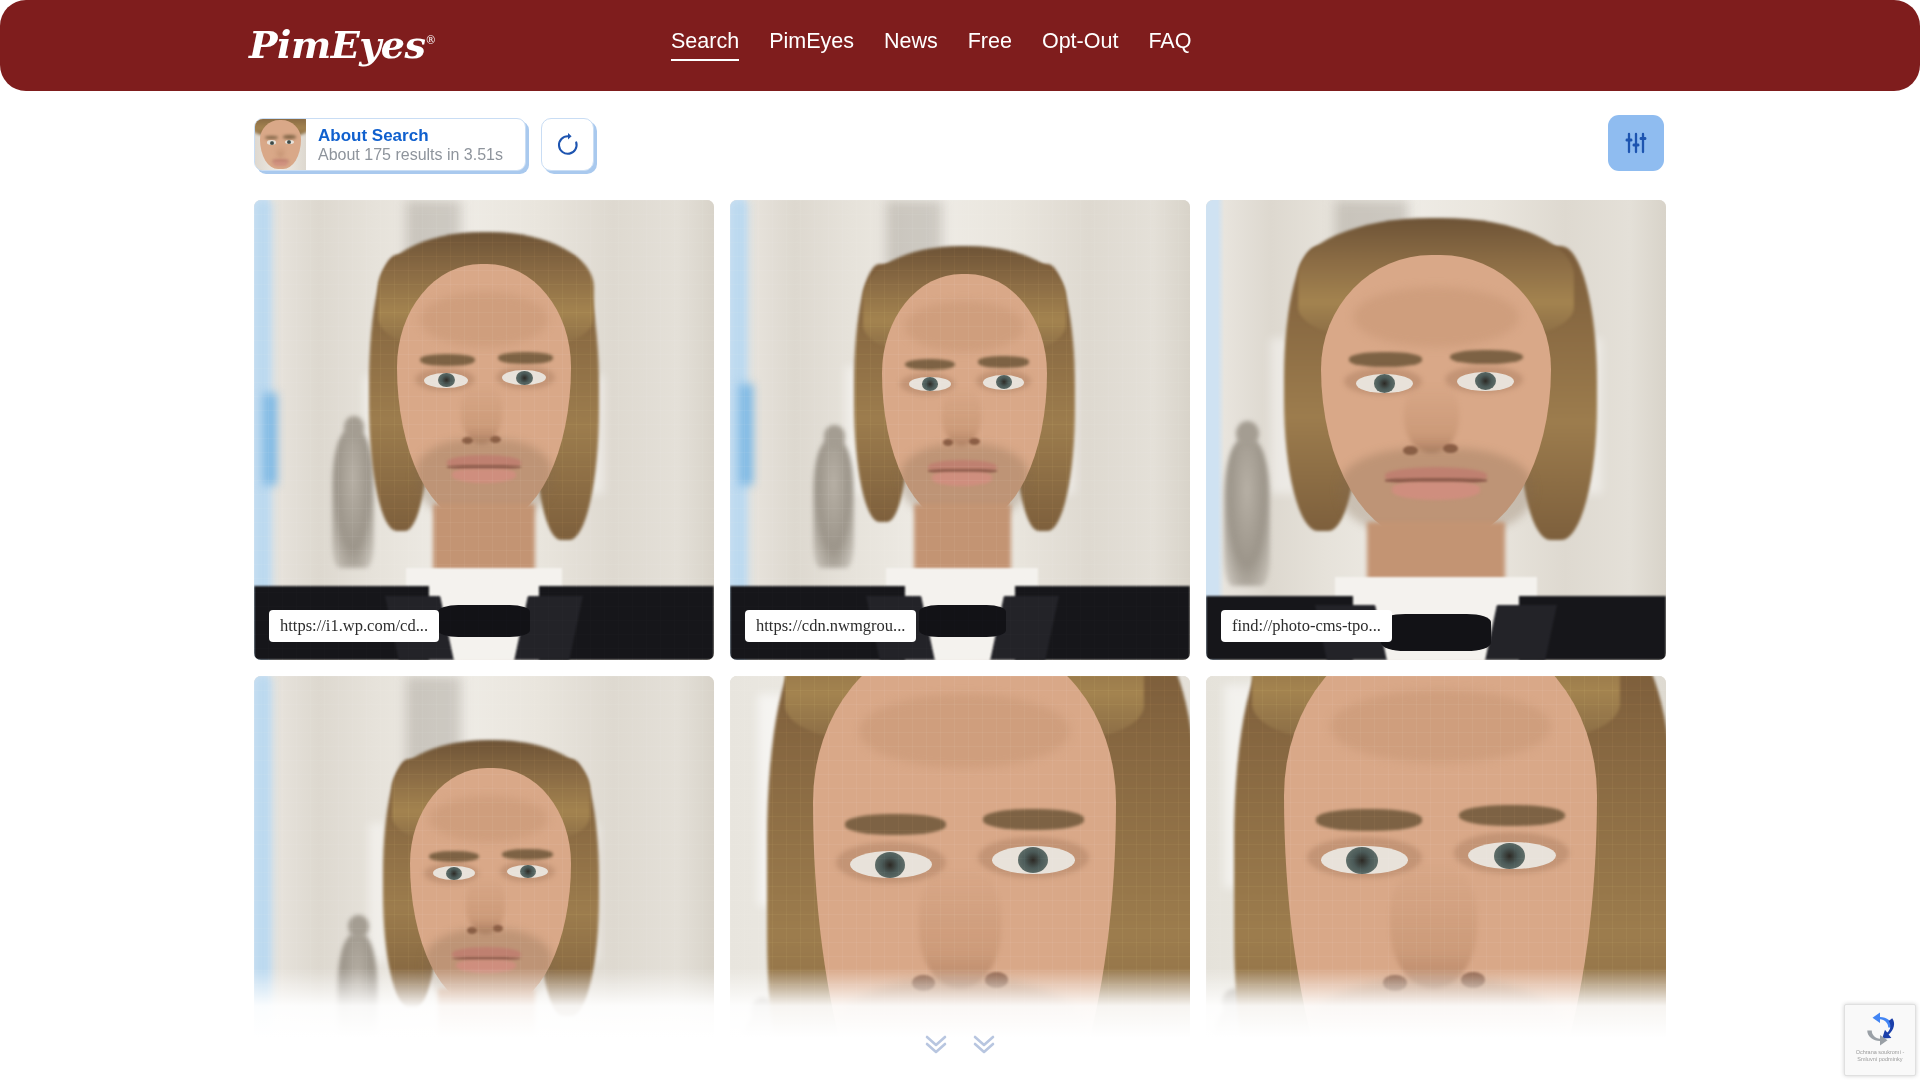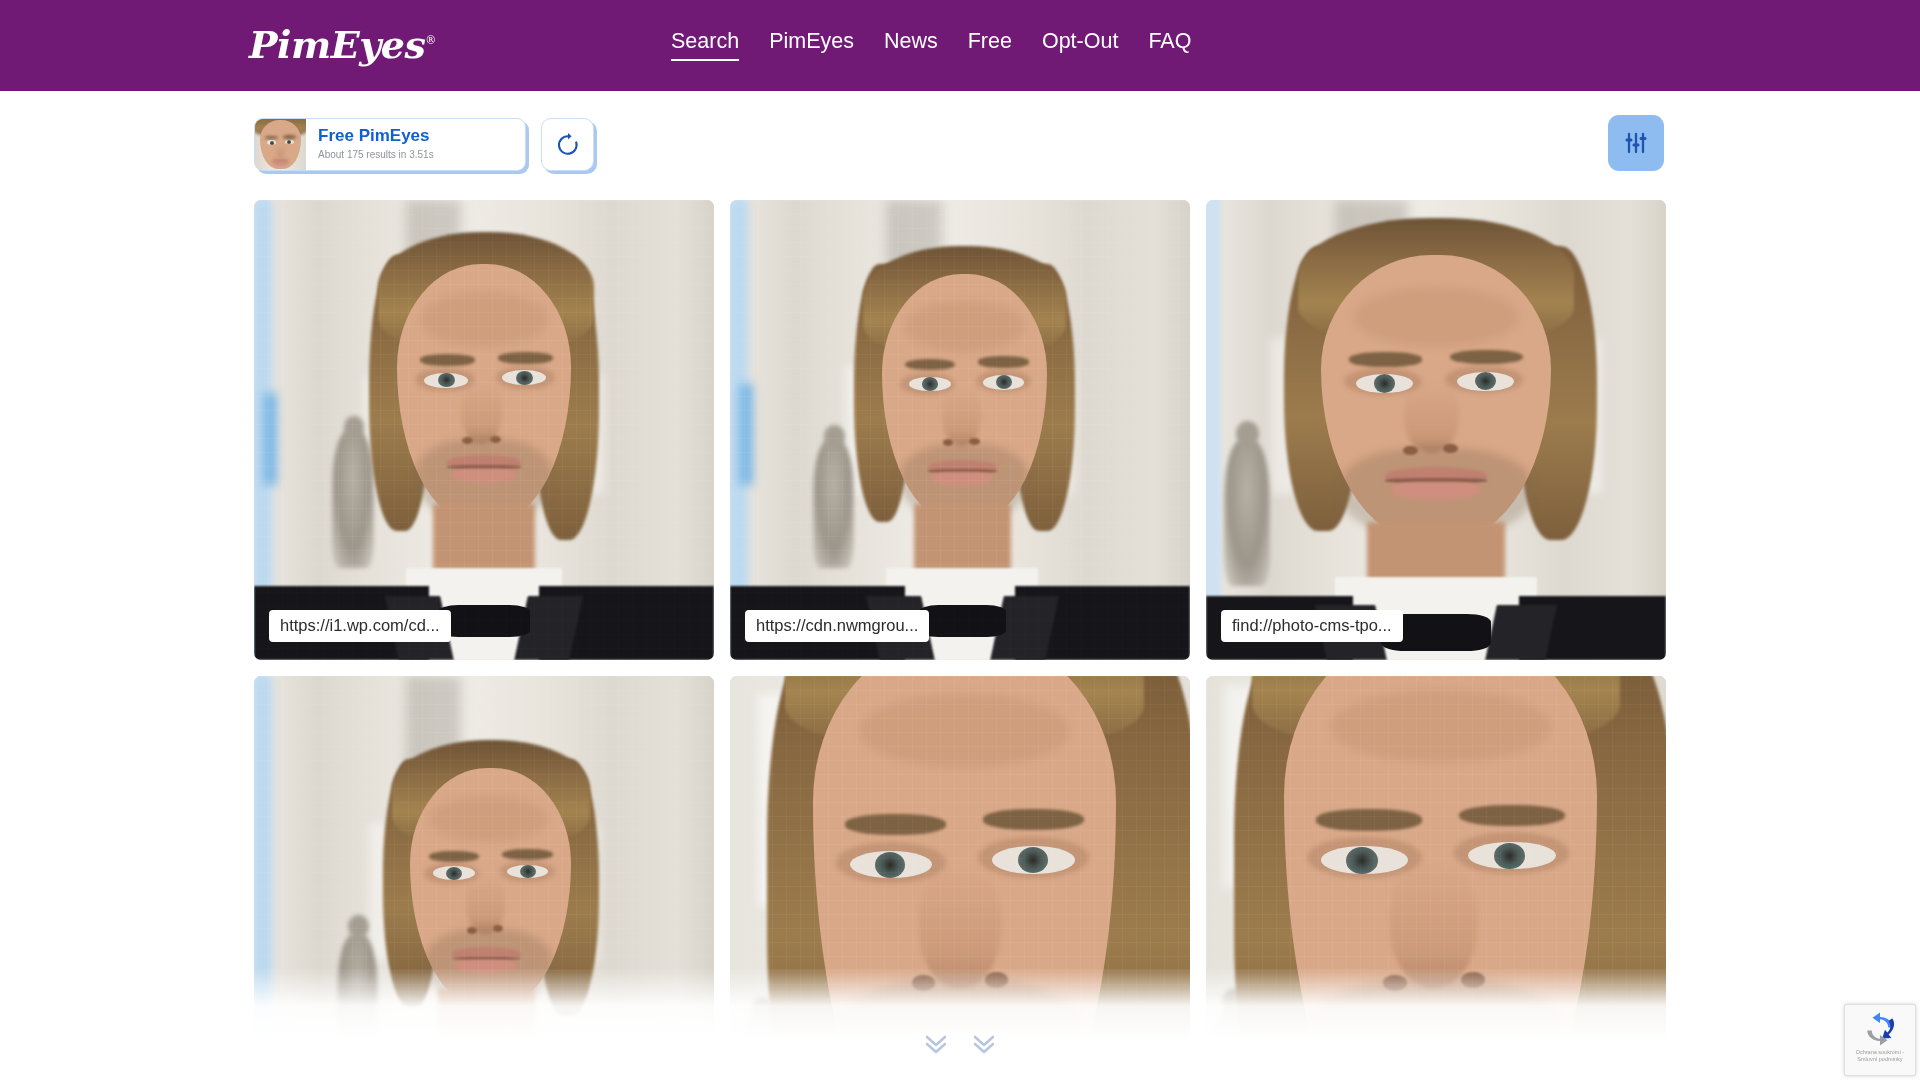--- a/index.html
+++ b/index.html
@@ -10,24 +10,25 @@
     height: 1080px;
     overflow: hidden;
     background: #ffffff;
     font-family: "Liberation Sans", sans-serif;
   }
 
   
   .header {
     width: 1920px;
     height: 91px;
-    background: #701a75;
+    background: #7f1d1d;
     display: flex;
     align-items: center;
     position: relative;
+    border-radius: 26px;
   }
 
   .logo {
     position: absolute;
     left: 249px;
     top: 22px;
     color: #ffffff;
     font-family: "DejaVu Serif", serif;
     font-style: italic;
     font-weight: 700;
@@ -120,21 +121,21 @@
 
   .chip-text { padding-left: 12px; }
   .chip-title {
     color: #1060ce;
     font-size: 17px;
     font-weight: 700;
     line-height: 19px;
   }
   .chip-sub {
     color: #8e949c;
-    font-size: 10px;
+    font-size: 16px;
     font-weight: 400;
     line-height: 18px;
     margin-top: 1px;
     white-space: nowrap;
   }
 
   .refresh-btn {
     position: absolute;
     left: 541px;
     top: 27px;
@@ -177,20 +178,21 @@
   }
 
   .card {
     position: relative;
     width: 460px;
     height: 460px;
     border-radius: 7px;
     overflow: hidden;
     background: #ded8d0;
     cursor: pointer;
+    font-family: Liberation Serif, serif;
   }
 
   .card-url {
     position: absolute;
     left: 15px;
     bottom: 18px;
     background: #ffffff;
     border-radius: 4px;
     padding: 6px 11px 7px 11px;
     font-size: 16.5px;
@@ -447,21 +449,21 @@
           <div class="eye-white" style="left:58%;top:41%;width:19%;height:9%;"></div>
           <div class="iris" style="left:29%;top:43%;width:8%;height:7.5%;"></div>
           <div class="iris" style="left:63%;top:42%;width:8%;height:7.5%;"></div>
           <div class="nose" style="left:42%;top:50%;width:16%;height:24%;"></div>
           <div class="lip-top" style="left:33%;top:79%;width:34%;height:8%;"></div>
           <div class="lip-bottom" style="left:35%;top:85%;width:30%;height:8%;"></div>
         </div>
       </div>
     </div>
     <div class="chip-text">
-      <div class="chip-title">Free PimEyes</div>
+      <div class="chip-title">About Search</div>
       <div class="chip-sub">About 175 results in 3.51s</div>
     </div>
   </div>
 
   <div class="refresh-btn">
     <svg width="26" height="26" viewBox="0 0 26 26">
       <path d="M13 4.2 A8.8 8.8 0 1 0 21.2 10.4" fill="none" stroke="#1d54b0" stroke-width="2.1" stroke-linecap="round"></path>
       <path d="M13 0.9 L16.6 4.3 L13 7.6 Z" fill="#1d54b0"></path>
     </svg>
   </div>

